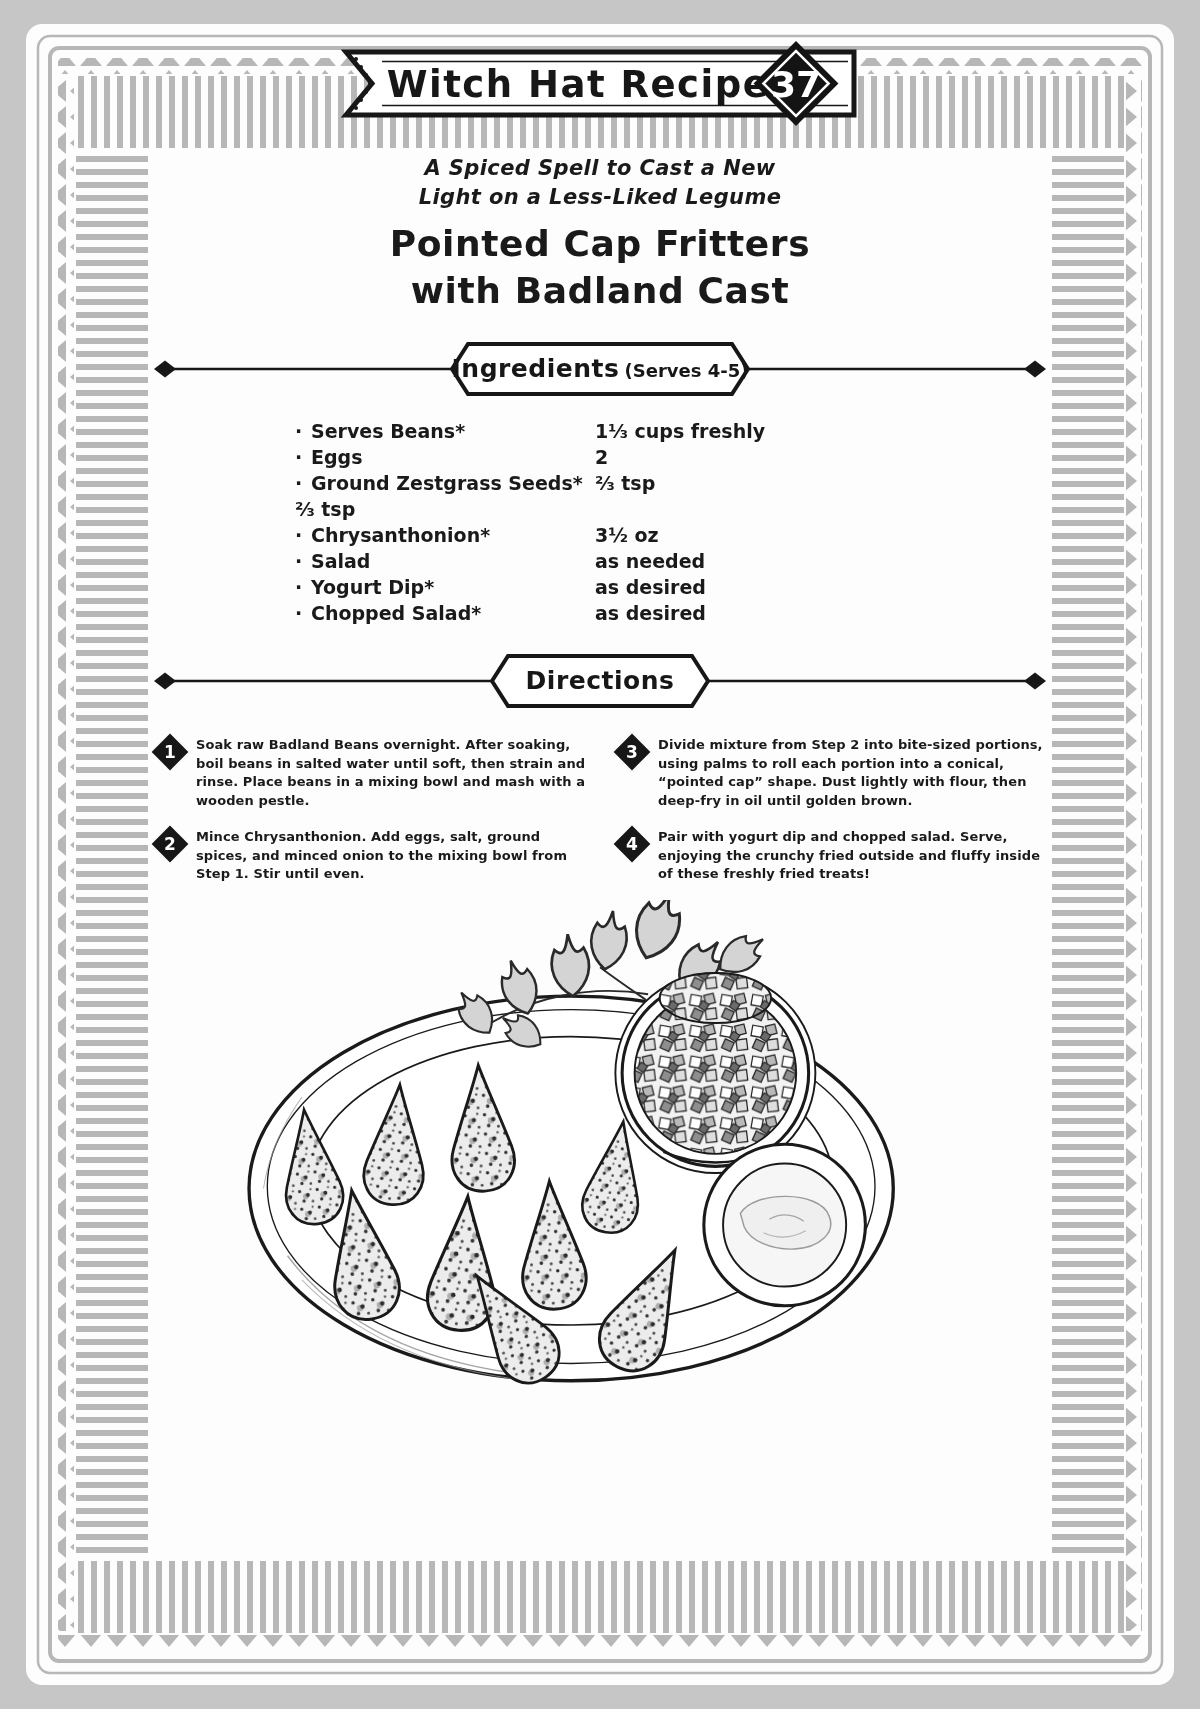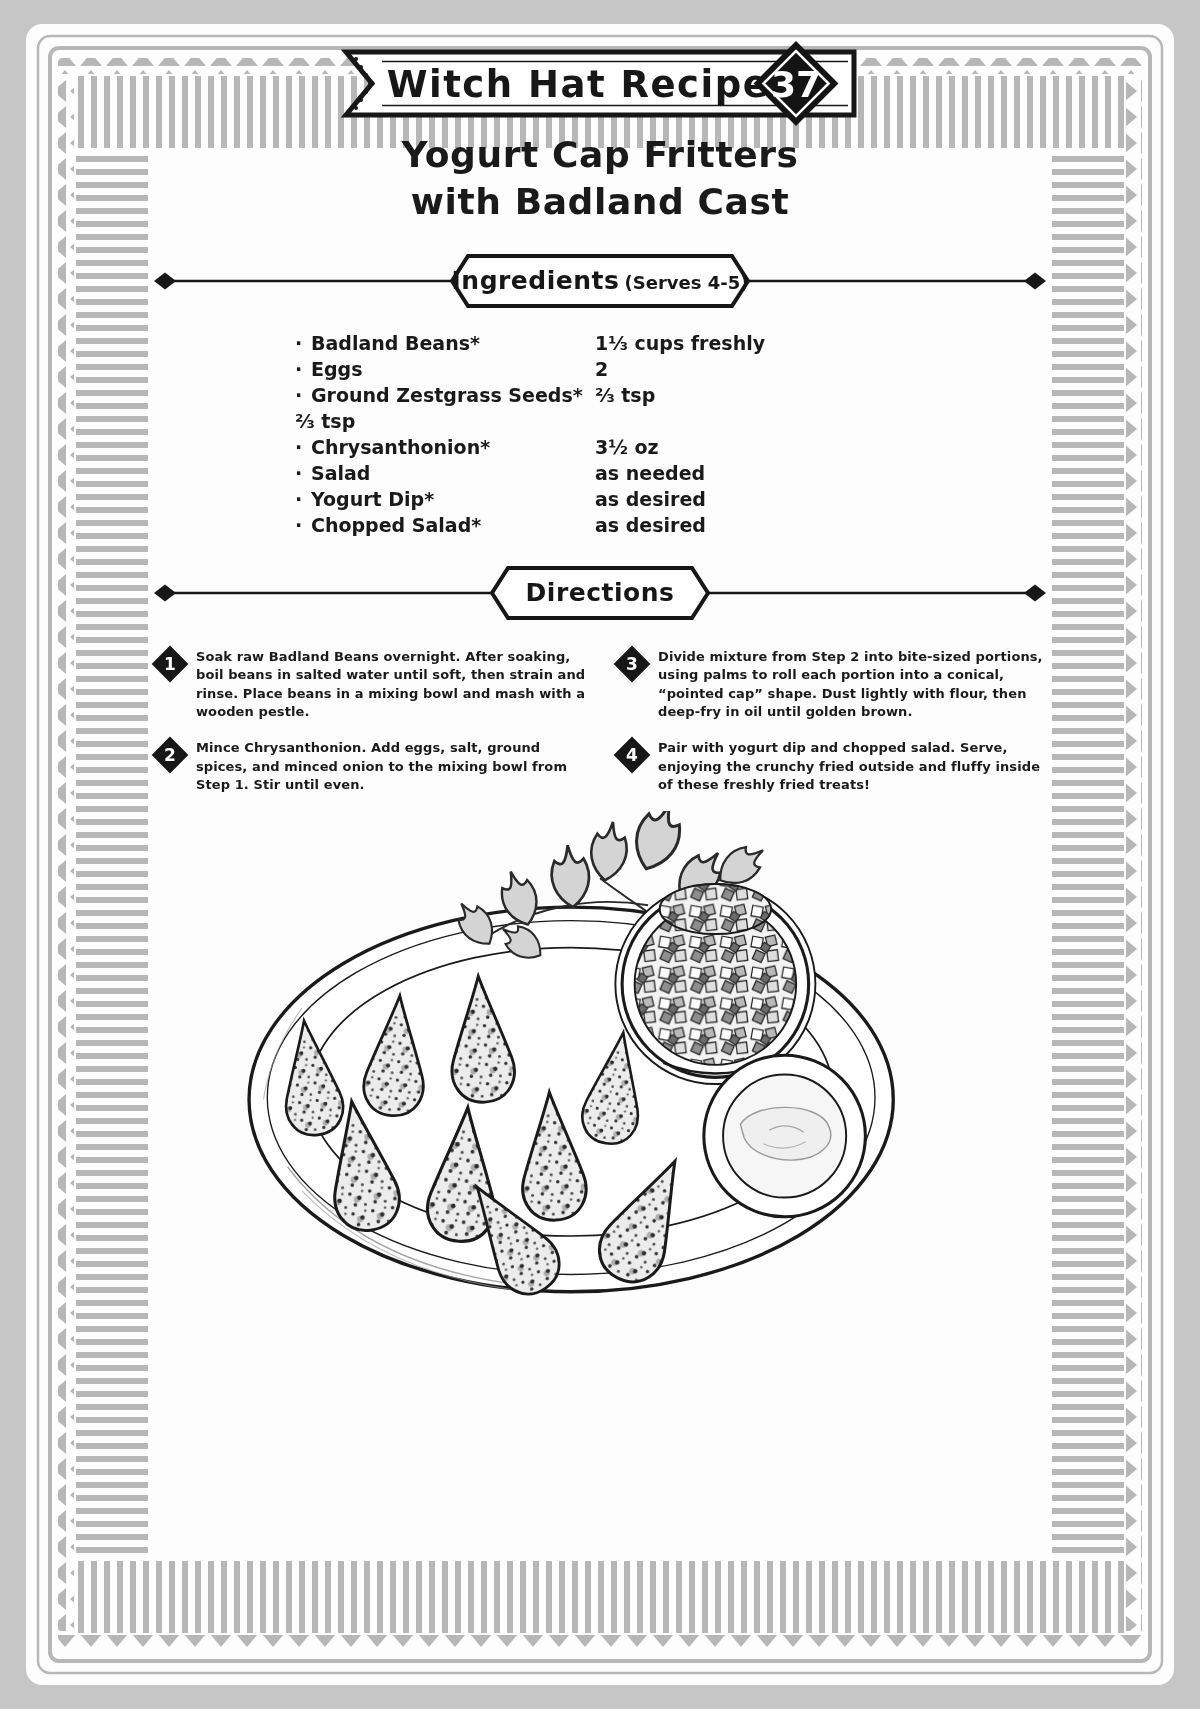--- a/index.html
+++ b/index.html
@@ -103,39 +103,43 @@
       </g>
       <text x="248" y="53" text-anchor="middle" font-size="37" font-weight="bold" letter-spacing="1.5" fill="#171717">Witch Hat Recipe</text>
       <g transform="translate(466,39.5)">
         <rect x="-30" y="-30" width="60" height="60" transform="rotate(45)" fill="#141414"></rect>
         <rect x="-23" y="-23" width="46" height="46" transform="rotate(45)" fill="none" stroke="#ffffff" stroke-width="2.6"></rect>
         <text x="0" y="13" text-anchor="middle" font-size="36" font-weight="bold" fill="#ffffff">37</text>
       </g>
     </svg>
   </div>
 
+  <div class="subtitle">
+    <span>A Spiced Spell to Cast a New</span><br>
+    <span>Light on a Less-Liked Legume</span>
+  </div>
   <div class="title">
-    <span>Yogurt Cap Fritters</span><br>
+    <span>Pointed Cap Fritters</span><br>
     <span>with Badland Cast</span>
   </div>
 
   <svg class="sec-header" width="900" height="58" viewBox="0 0 900 58">
     <path d="M12,29 H888" stroke="#171717" stroke-width="2.6"></path>
     <polygon points="4,29 15,20.5 26,29 15,37.5" fill="#171717"></polygon>
     <polygon points="874,29 885,20.5 896,29 885,37.5" fill="#171717"></polygon>
     <polygon points="318,4 582,4 598,29 582,54 318,54 302,29" fill="#ffffff" stroke="#171717" stroke-width="4"></polygon>
     <text x="450" y="37" text-anchor="middle" fill="#171717">
       <tspan font-size="25" font-weight="bold" letter-spacing=".5">Ingredients</tspan>
       <tspan font-size="18" font-weight="600"> (Serves 4-5)</tspan>
     </text>
   </svg>
 
   <div class="ing-list">
     <div class="ing-row">
-      <div><span class="bullet">·</span><span>Badland Beans*</span></div>
+      <div><span class="bullet">·</span><span>Serves Beans*</span></div>
       <div>1⅓ cups freshly</div>
     </div>
     <div class="ing-row">
       <div><span class="bullet">·</span><span>Eggs</span></div>
       <div>2</div>
     </div>
     <div class="ing-row">
       <div><span class="bullet">·</span><span>Ground Zestgrass Seeds*</span></div>
       <div>⅔ tsp</div>
     </div>

